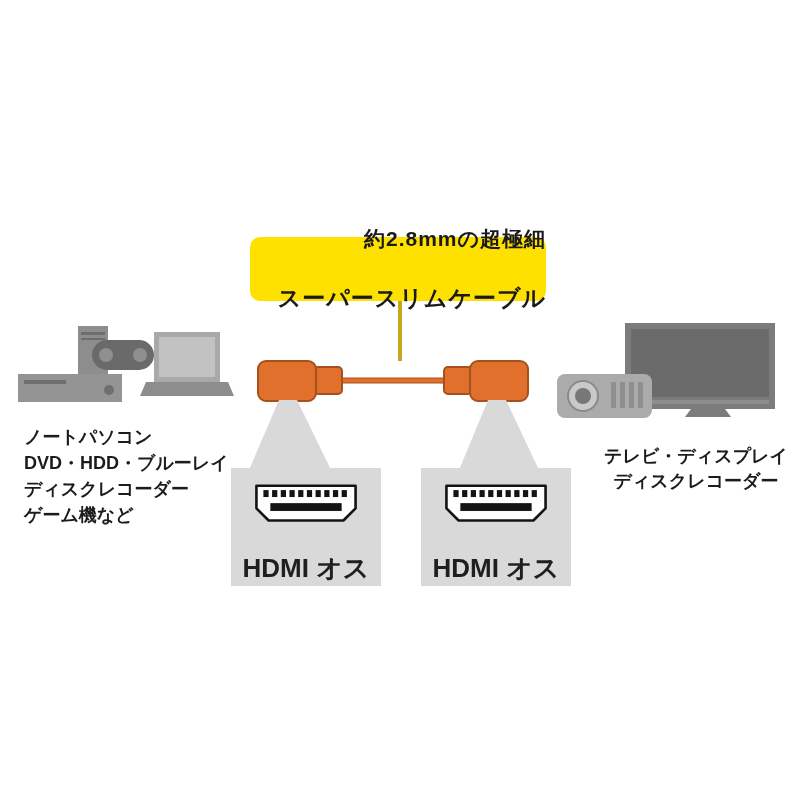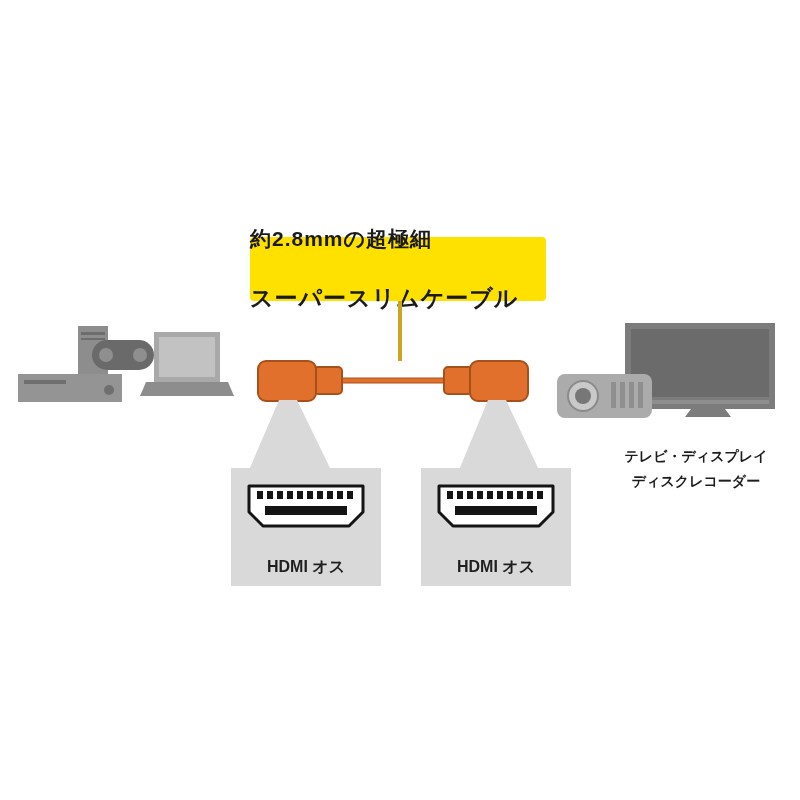--- a/index.html
+++ b/index.html
@@ -2,50 +2,50 @@
 <html style="--banner-bg: #ffe100; --stem-color: #c9a61f; --cable-orange: #e2702d; --callout-gray: #d9d9d9;"><head>
 <meta charset="utf-8">
 <style>
   html,body{margin:0;padding:0;background:#ffffff;}
   .stage{position:relative;width:800px;height:800px;background:#ffffff;overflow:hidden;
          font-family:"Liberation Sans","DejaVu Sans",sans-serif;color:#1c1c1c;}
 
   
   .banner{position:absolute;left:250px;top:237px;width:296px;height:64px;
           background:var(--banner-bg,#ffe100);display:flex;flex-direction:column;
-          align-items:flex-start;justify-content:center;gap:2px;border-radius:4px;}
+          align-items:flex-end;justify-content:center;gap:2px;border-radius:10px;}
   .banner-line1{font-size:21px;font-weight:700;letter-spacing:1px;color:#1a1a1a;}
   .banner-line2{font-size:23px;font-weight:800;letter-spacing:1px;color:#1a1a1a;margin-top:28px;}
   .stem{position:absolute;left:398px;top:301px;width:4px;height:60px;
         background:var(--stem-color,#c9a61f);}
 
   
   .cable-svg{position:absolute;left:256px;top:358px;}
   .plug{fill:var(--cable-orange,#e2702d);stroke:#a5511c;stroke-width:2;}
   .cord{fill:var(--cable-orange,#e2702d);stroke:#a5511c;stroke-width:1;}
 
   
   .devices-left{position:absolute;left:14px;top:322px;}
   .devices-right{position:absolute;left:553px;top:318px;}
 
   .label-left{position:absolute;left:24px;top:424px;font-size:18px;font-weight:600;
               line-height:26px;}
   .label-right{position:absolute;left:593px;top:444px;width:206px;text-align:center;
-               font-size:14px;font-weight:600;line-height:25px;}
+               font-size:18px;font-weight:600;line-height:25px;}
 
   
   .wedge{position:absolute;top:400px;}
   .wedge polygon{fill:var(--callout-gray,#d9d9d9);}
   .callout{position:absolute;top:468px;width:150px;height:118px;
            background:var(--callout-gray,#d9d9d9);display:flex;flex-direction:column;
            align-items:center;}
   .callout-left{left:231px;}
   .callout-right{left:421px;}
   .hdmi-face{margin-top:16px;}
-  .callout-label{margin-top:27px;font-size:16px;font-weight:600;color:#1f1f1f;}
+  .callout-label{margin-top:27px;font-size:26px;font-weight:600;color:#1f1f1f;}
 </style>
 </head>
 <body>
 
 <div class="stage">
 
   <div class="banner">
     <div class="banner-line1">約2.8mmの超極細</div>
     <div class="banner-line2">スーパースリムケーブル</div>
   </div>
@@ -70,20 +70,26 @@
       <rect x="140" y="10" width="66" height="50" fill="#a9a9a9"></rect>
       <rect x="145" y="15" width="56" height="40" fill="#c2c2c2"></rect>
       <polygon points="132,60 214,60 220,74 126,74" fill="#8d8d8d"></polygon>
     </g>
     <g>
       <rect x="4" y="52" width="104" height="28" fill="#949494"></rect>
       <rect x="10" y="58" width="42" height="4" fill="#6f6f6f"></rect>
       <circle cx="95" cy="68" r="5" fill="#6f6f6f"></circle>
     </g>
   </svg>
+  <div class="label-left">
+    <div>ノートパソコン</div>
+    <div>DVD・HDD・ブルーレイ</div>
+    <div>ディスクレコーダー</div>
+    <div>ゲーム機など</div>
+  </div>
 
   <svg class="devices-right" width="232" height="106" viewBox="0 0 232 106">
     <g>
       <rect x="72" y="5" width="150" height="86" fill="#7c7c7c"></rect>
       <rect x="78" y="11" width="138" height="68" fill="#6b6b6b"></rect>
       <rect x="78" y="82" width="138" height="4" fill="#8e8e8e"></rect>
       <polygon points="138,91 172,91 178,99 132,99" fill="#7c7c7c"></polygon>
     </g>
     <g>
       <rect x="4" y="56" width="95" height="44" rx="8" fill="#ababab"></rect>

